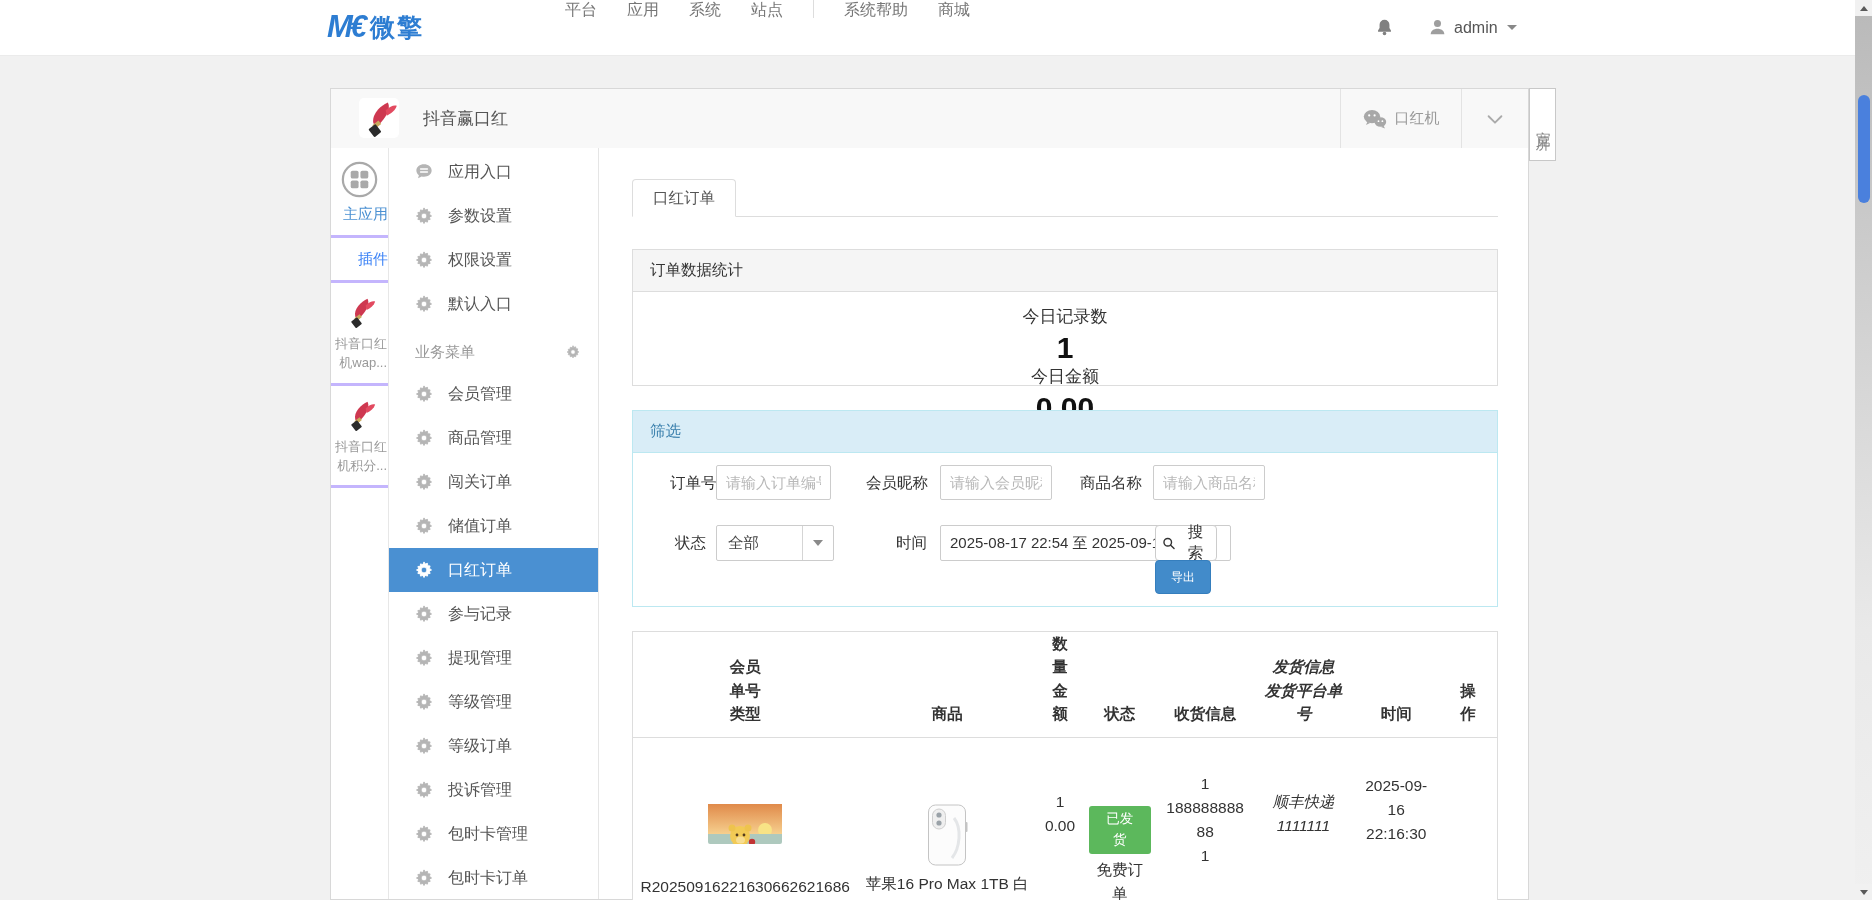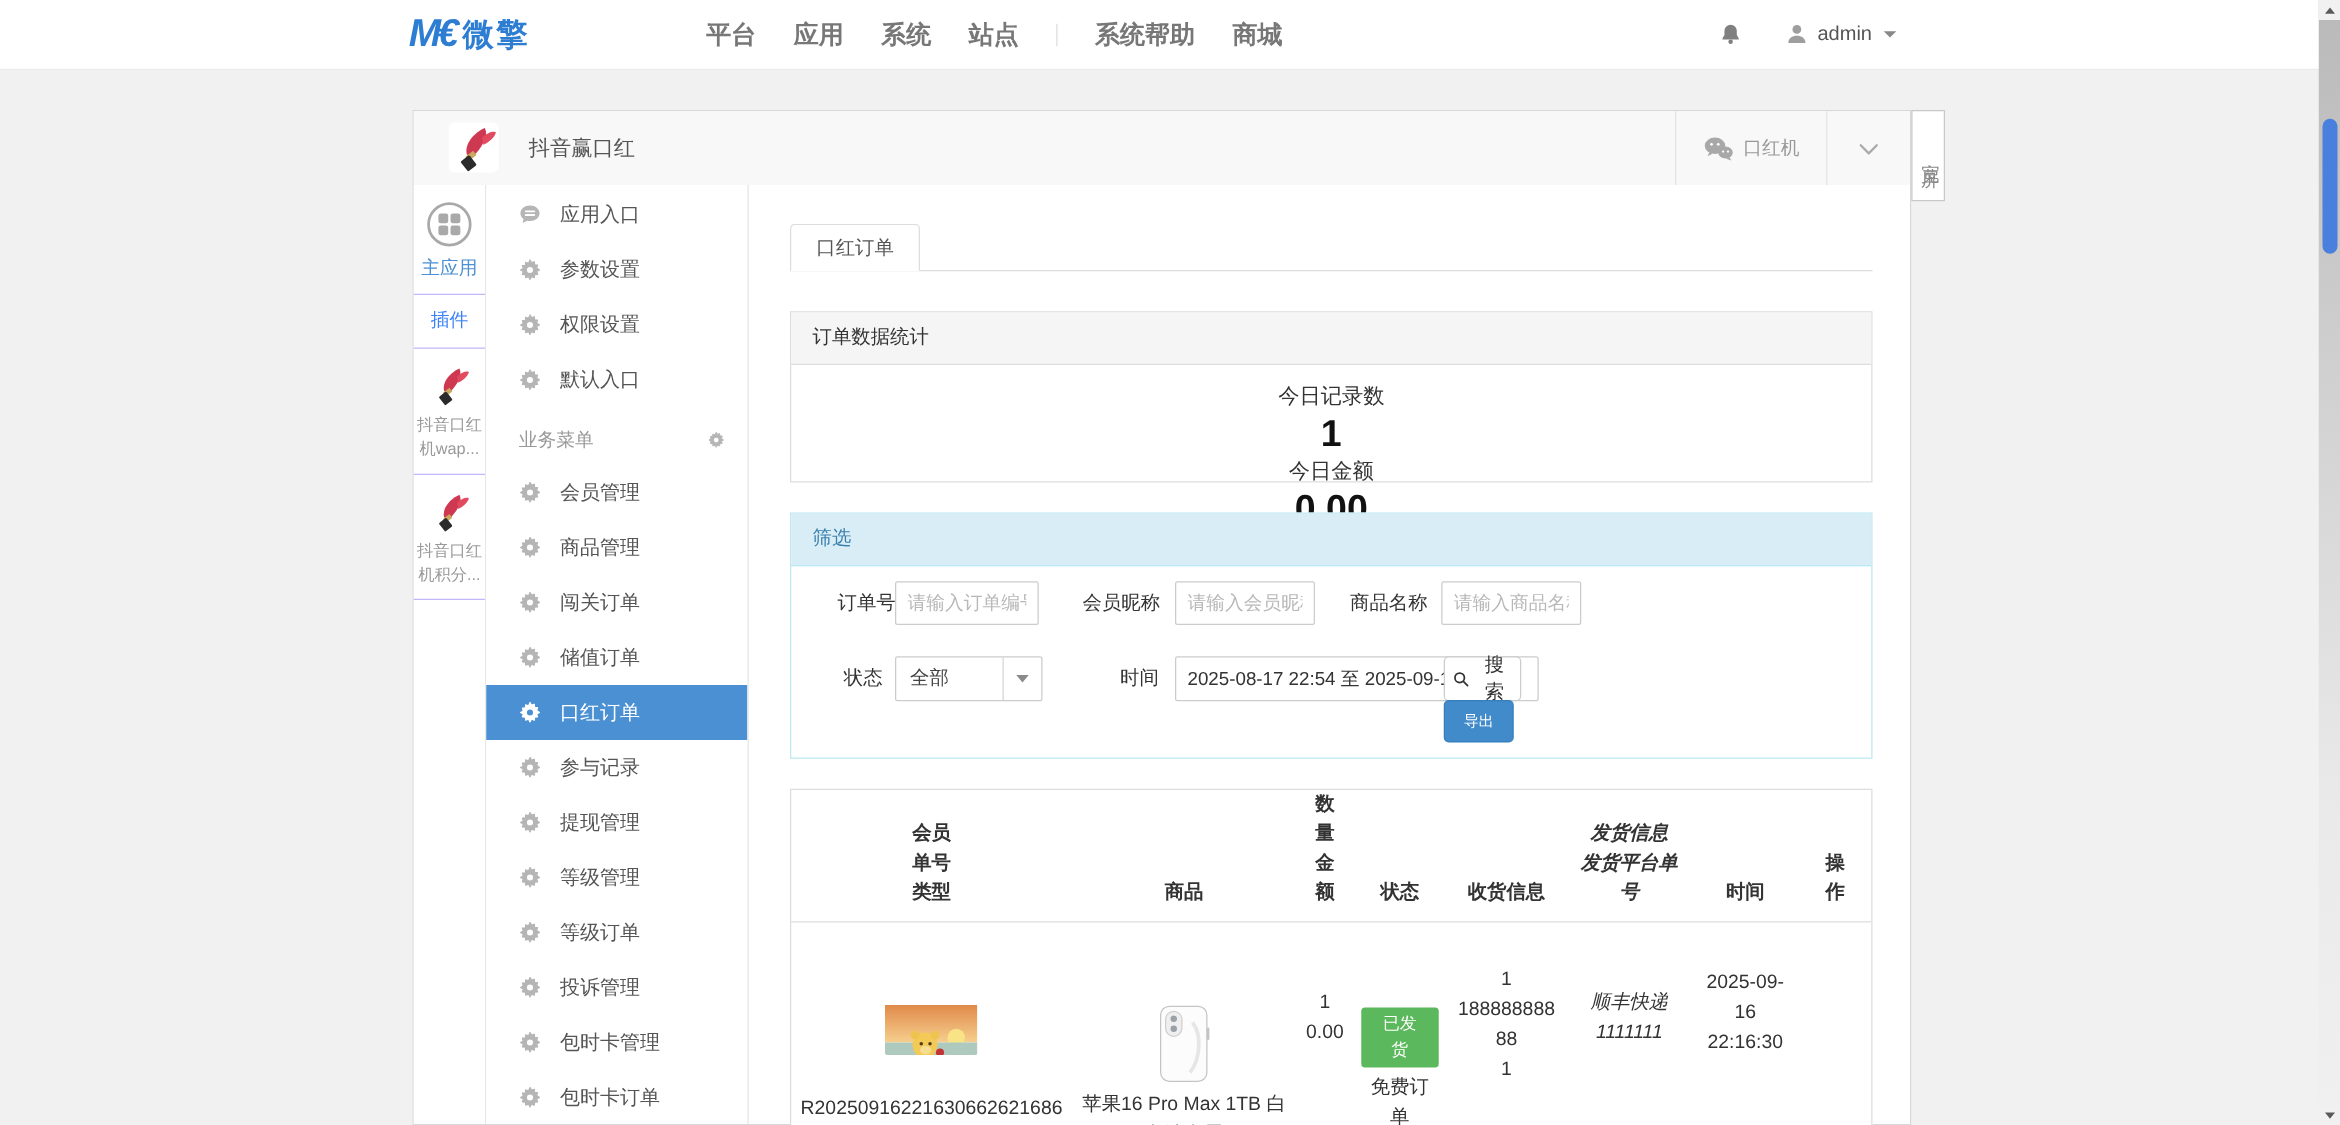--- a/index.html
+++ b/index.html
@@ -8,21 +8,21 @@
     background:#f1f1f1;
     font-family:"Liberation Sans","DejaVu Sans",sans-serif;
     color:#333;font-size:16px;
   }
   svg{display:block}
   
   #topnav{position:absolute;left:0;top:0;width:1872px;height:55px;background:#fff;border-bottom:1px solid #ebebeb;}
   .logo{position:absolute;left:327px;top:9px;display:flex;align-items:center;gap:6px;}
   .logo-mark{font-style:italic;font-weight:bold;font-size:31px;color:#2d7dd2;letter-spacing:-3px;}
   .logo-text{font-weight:bold;font-size:25px;color:#2d7dd2;letter-spacing:2px;}
-  .nav-items{position:absolute;left:565px;top:0;height:55px;display:flex;align-items:center;gap:30px;color:#777;font-size:20px;font-weight:bold;}
+  .nav-items{position:absolute;left:565px;top:0;height:55px;display:flex;align-items:flex-start;gap:30px;color:#777;font-size:16px;}
   .nav-item{cursor:pointer;}
   .nav-divider{width:1px;height:18px;background:#ddd;}
   .nav-right{position:absolute;left:1375px;top:0;height:55px;display:flex;align-items:center;gap:34px;}
   .bell{width:19px;height:19px;color:#808080;}
   .user-box{display:flex;align-items:center;gap:7px;color:#555;}
   .user-ico{width:19px;height:19px;color:#9e9e9e;}
   .caret{width:0;height:0;border-left:5px solid transparent;border-right:5px solid transparent;border-top:5px solid #888;margin-left:2px;}
 
   
   #container{position:absolute;left:330px;top:88px;width:1199px;height:812px;background:#fff;border:1px solid #d8d8d8;box-sizing:border-box;}
@@ -36,21 +36,21 @@
   .wechat-ico{width:24px;height:20px;color:#a8a8a8;}
   .collapse-btn{width:66px;display:flex;align-items:center;justify-content:center;cursor:pointer;color:#aaa;}
   .chev{width:22px;height:22px;}
   
   #widescreen{position:absolute;left:1529px;top:88px;width:27px;height:73px;background:#fff;border:1px solid #c8c8c8;box-sizing:border-box;
     display:flex;align-items:center;justify-content:center;color:#888;font-size:15px;
     writing-mode:vertical-lr;letter-spacing:6px;cursor:pointer;}
 
   
   .rail{position:absolute;left:0;top:59px;bottom:0;width:58px;background:#fff;border-right:1px solid #e7e7e7;box-sizing:border-box;}
-  .rail-block{border-bottom:1px solid #c4b5fd;text-align:center;}
+  .rail-block{border-bottom:3px solid #c4b5fd;text-align:right;}
   .rail-main{padding:13px 0 11px;cursor:pointer;}
   .grid-ico{width:37px;height:37px;margin:0 auto;color:#a9a9a9;}
   .rail-main-label{margin-top:7px;font-size:15px;color:#4a90d2;}
   .rail-plugins-label{height:42px;line-height:42px;font-size:15px;color:#3b82f6;}
   .rail-tile{padding:12px 1px 10px;cursor:pointer;}
   .tile-ico{width:34px;height:34px;margin:0 auto;background:#fff;}
   .rail-tile-label{margin-top:6px;font-size:13px;color:#999;line-height:1.45;word-break:break-all;}
 
   
   .menu{position:absolute;left:58px;top:59px;bottom:0;width:209px;background:#fff;box-sizing:border-box;padding-top:2px;}

